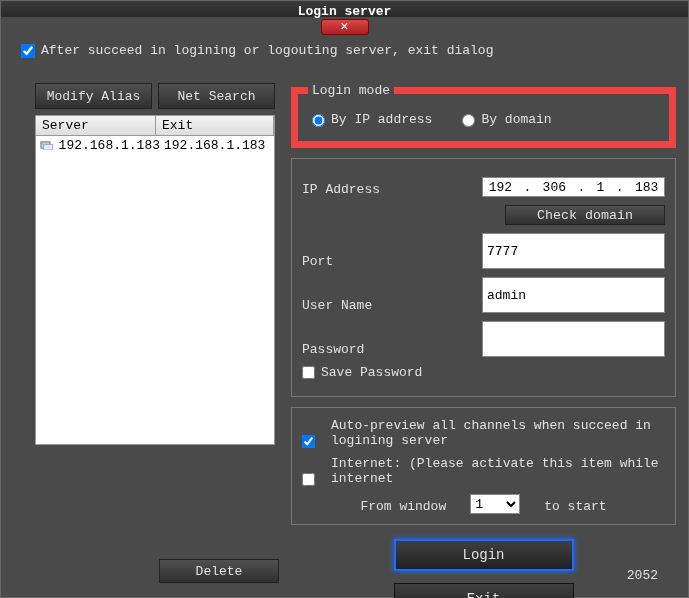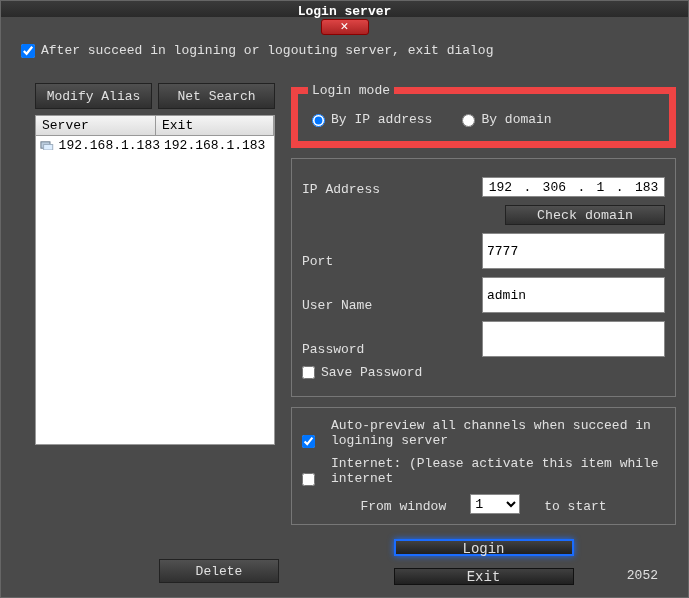--- a/index.html
+++ b/index.html
@@ -188,21 +188,21 @@
 }
 .big-btns {
   display: flex;
   flex-direction: column;
   align-items: center;
   gap: 12px;
   margin-top: 14px;
 }
 .big-btn {
   width: 180px;
-  height: 17px;
+  height: 32px;
   background: linear-gradient(#404040, #202020);
   border: 1px solid #111;
   color: #e0e0e0;
   font-family: inherit;
   font-size: 14px;
   cursor: pointer;
 }
 .login-btn {
   border: 2px solid #1a6cff;
   box-shadow: 0 0 6px #1a6cff;

